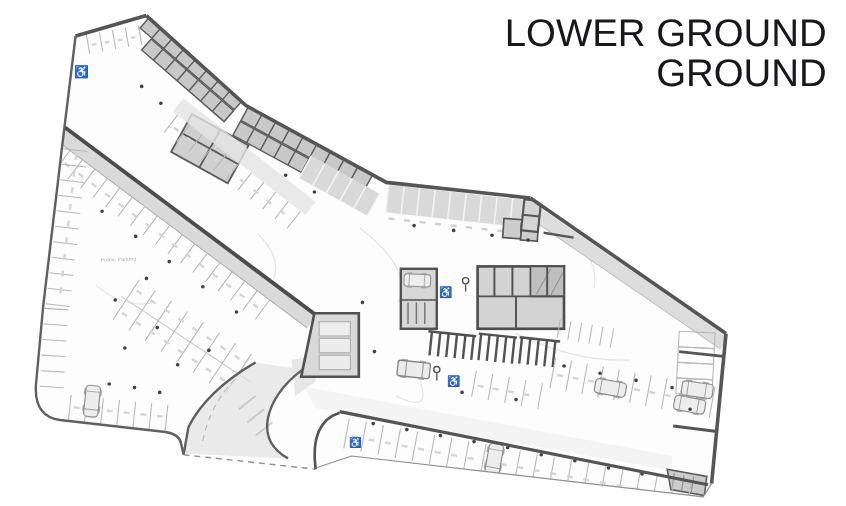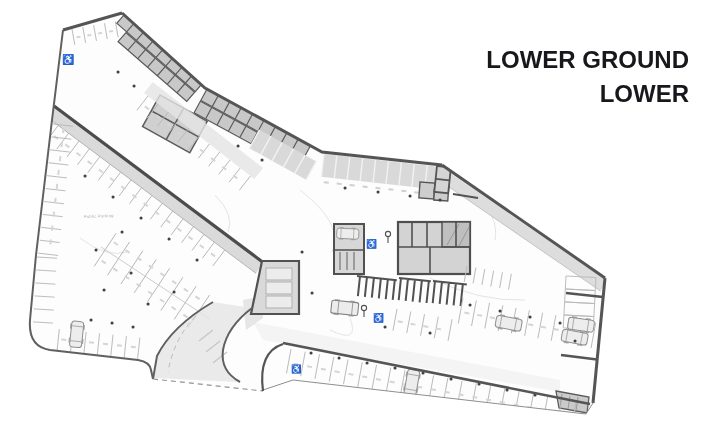--- a/index.html
+++ b/index.html
@@ -1,19 +1,19 @@
 <!DOCTYPE html>
 <html><head>
 <meta charset="utf-8">
 <style>
   html,body{margin:0;padding:0;background:#ffffff;}
   .stage{position:relative;width:705px;height:422px;background:#ffffff;overflow:hidden;
          font-family:"Liberation Sans",sans-serif;}
   .title{position:absolute;top:10px;right:16px;text-align:right;
-         font-weight:700;font-size:24px;line-height:34px;color:#17171c;letter-spacing:0px;margin-top:33px;}
+         font-weight:400;font-size:32px;line-height:34px;color:#17171c;letter-spacing:0px;}
   svg.plan{position:absolute;left:0;top:0;opacity:.96;}
   .t-label{font-family:"Liberation Sans",sans-serif;}
 </style>
 </head>
 <body>
 
 <div class="stage">
 
   <svg class="plan" width="705" height="422" viewBox="0 0 705 422">
     <defs>
@@ -234,15 +234,15 @@
       <path d="M605 278 L593 403" stroke="#4f4f4f" stroke-width="3"></path>
       <path d="M283 343 L590 404" stroke="#4f4f4f" stroke-width="2.6"></path>
       <path d="M263 390 L293 380 L586 414 L593 403" stroke="#8a8a8a" stroke-width="1"></path>
       <path d="M153 379 L263 391" stroke="#8f8f8f" stroke-width="1.2" stroke-dasharray="5 4"></path>
       <path d="M263 391 Q258 352 283 344" stroke="#4f4f4f" stroke-width="2.2"></path>
     </g>
   </svg>
 
   <div class="title">
     <div>LOWER GROUND</div>
-    <div>LOWER</div>
+    <div>GROUND</div>
   </div>
 </div>
 
 </body></html>

